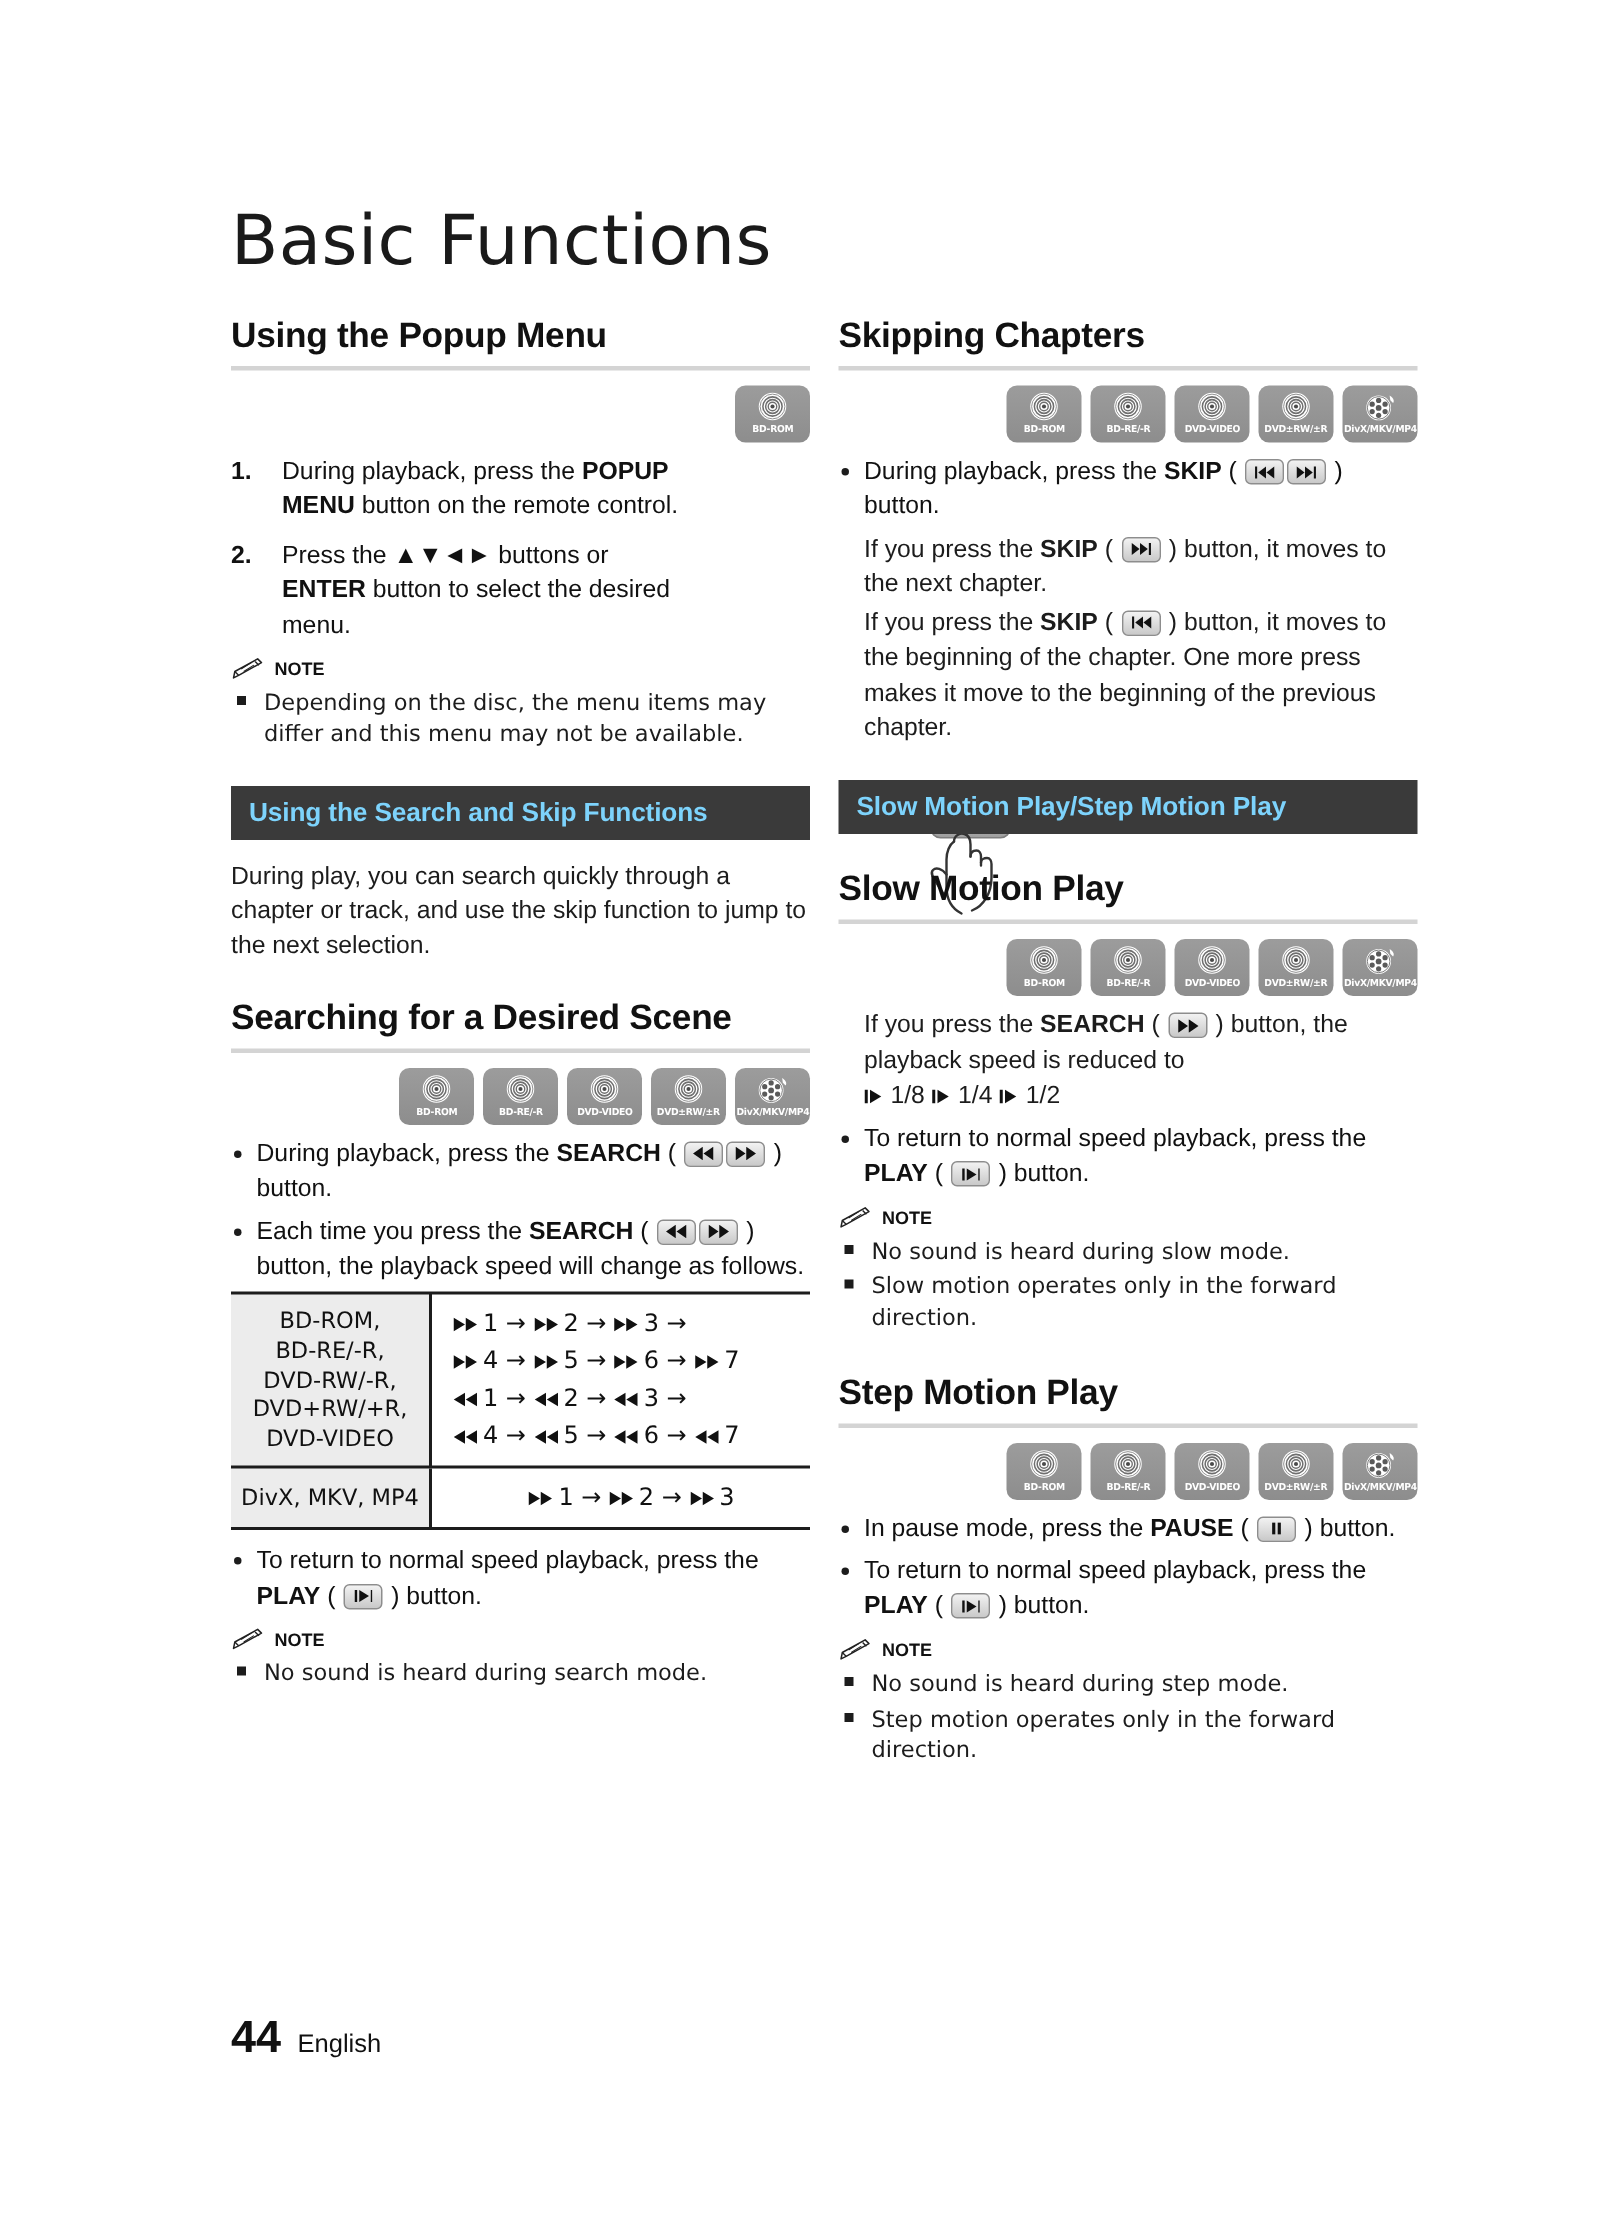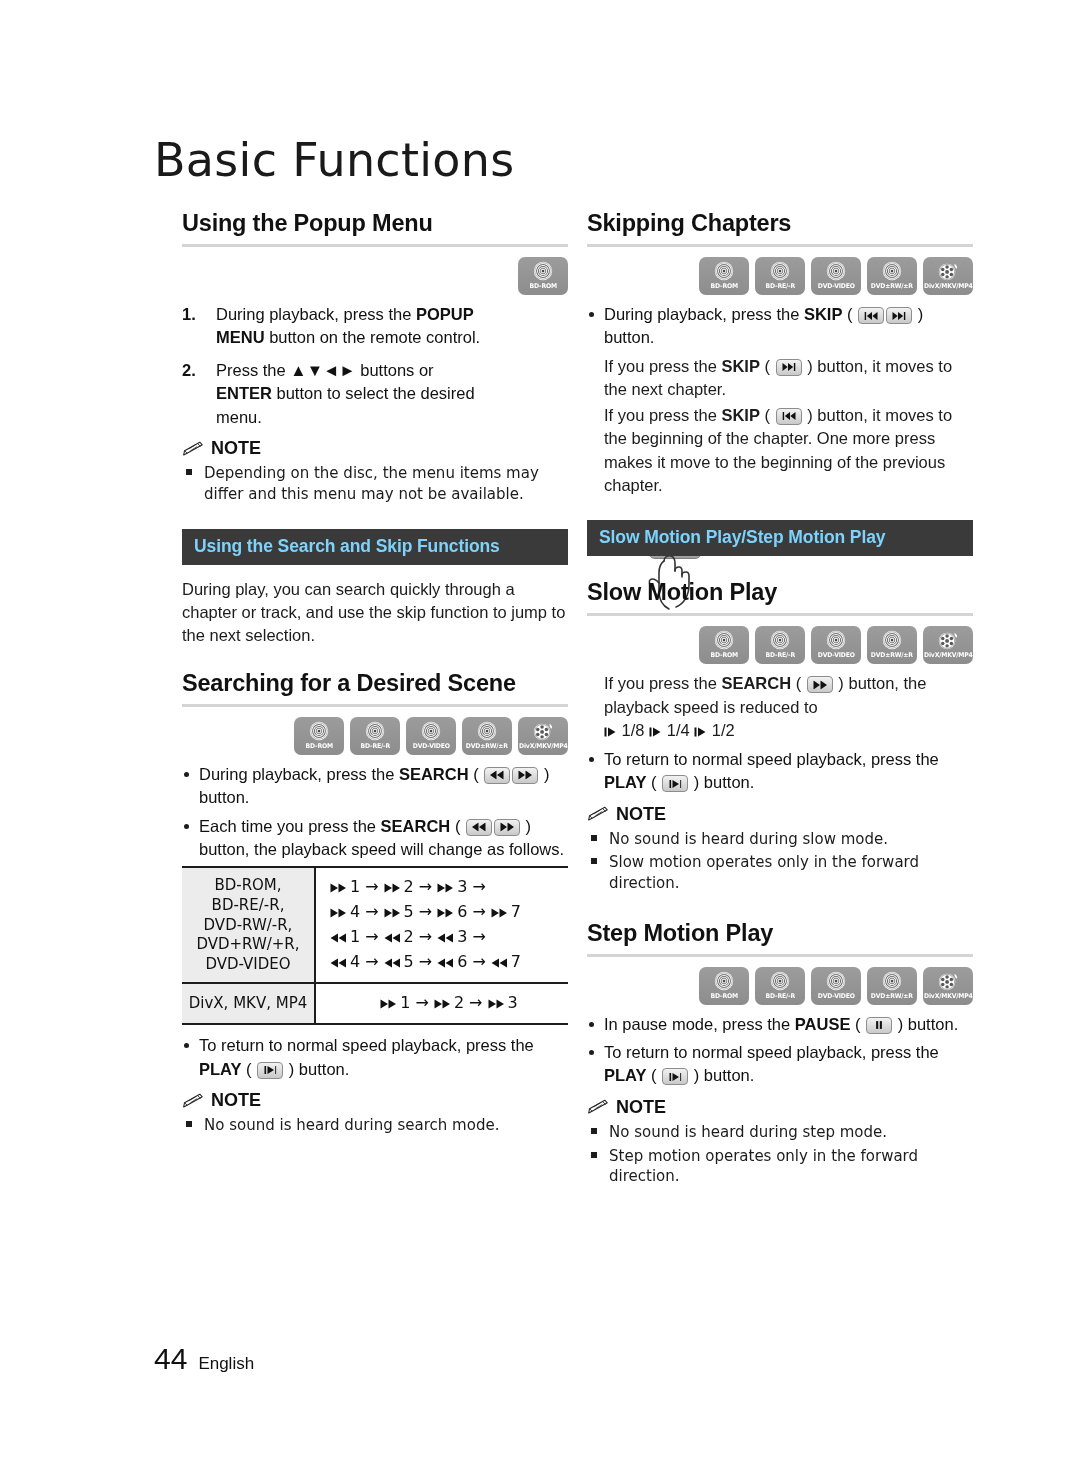--- a/index.html
+++ b/index.html
@@ -12,21 +12,21 @@
   .page{position:absolute;left:16px;top:0;width:1080px;height:1477px;}
 
   
   .chapter-title{
     position:absolute;left:138px;top:133px;
     font-size:46px;font-weight:400;letter-spacing:.3px;color:#1a1a1a;
     font-family:"DejaVu Sans",sans-serif;
   }
 
   
-  .col{position:absolute;top:210px;width:386px;margin-left:28px;}
+  .col{position:absolute;top:210px;width:386px;}
   .col-left{left:138px;}
   .col-right{left:543px;}
 
   
   .h2{
     font-size:23.5px;font-weight:bold;color:#111;letter-spacing:-.2px;
     margin:0 0 7px 0;line-height:1.15;
   }
   .h2-rule{height:3px;background:#d4d4d4;margin:0 0 10px 0;}
 
@@ -47,21 +47,21 @@
 
   
   .dotlist{margin:0;padding:0;list-style:none;}
   .dotlist>li{position:relative;padding-left:17px;margin-bottom:5px;
     font-size:16.5px;line-height:1.42;}
   .dotlist>li:before{content:"";position:absolute;left:2px;top:9px;
     width:5px;height:5px;border-radius:50%;background:#1c1c1c;}
 
   
   .note{margin-top:9px;}
-  .note-hd{display:flex;align-items:center;gap:7px;font-weight:bold;font-size:18px;text-align:right;}
+  .note-hd{display:flex;align-items:center;gap:7px;font-weight:bold;font-size:12px;text-align:right;}
   .note-items{margin:4px 0 0 0;padding:0;list-style:none;}
   .note-items li{position:relative;padding-left:22px;margin-top:3px;
     font-size:15px;line-height:1.38;color:#1c1c1c;
     font-family:"DejaVu Sans",sans-serif;}
   .note-items li:before{content:"";position:absolute;left:4px;top:6px;
     width:6px;height:6px;background:#1c1c1c;}
 
   
   .badges{display:flex;gap:6px;justify-content:flex-end;margin:6px 0 8px 0;}
   .badge{
@@ -109,21 +109,21 @@
     font-family:"DejaVu Sans",sans-serif;
   }
   .sptable .val{padding:7px 0 7px 14px;font-size:16px;line-height:1.5;
     font-family:"DejaVu Sans",sans-serif;}
   .sptable tr.sep td{border-top:2.5px solid #1c1c1c;text-align:center;}
   .ffw,.frw{display:inline-block;vertical-align:-1px;margin-right:3px;}
   .arrow{display:inline-block;margin:0 5px;}
 
   
   .footer{position:absolute;left:138px;top:1342px;display:flex;align-items:baseline;gap:11px;}
-  .footer .pg{font-size:30px;font-weight:normal;}
+  .footer .pg{font-size:30px;font-weight:bold;}
   .footer .lang{font-size:17px;}
 
   .nowrap{white-space:nowrap;}
 </style>
 </head>
 <body>
 
 <div class="page">
 
   <div class="chapter-title">Basic Functions</div>

